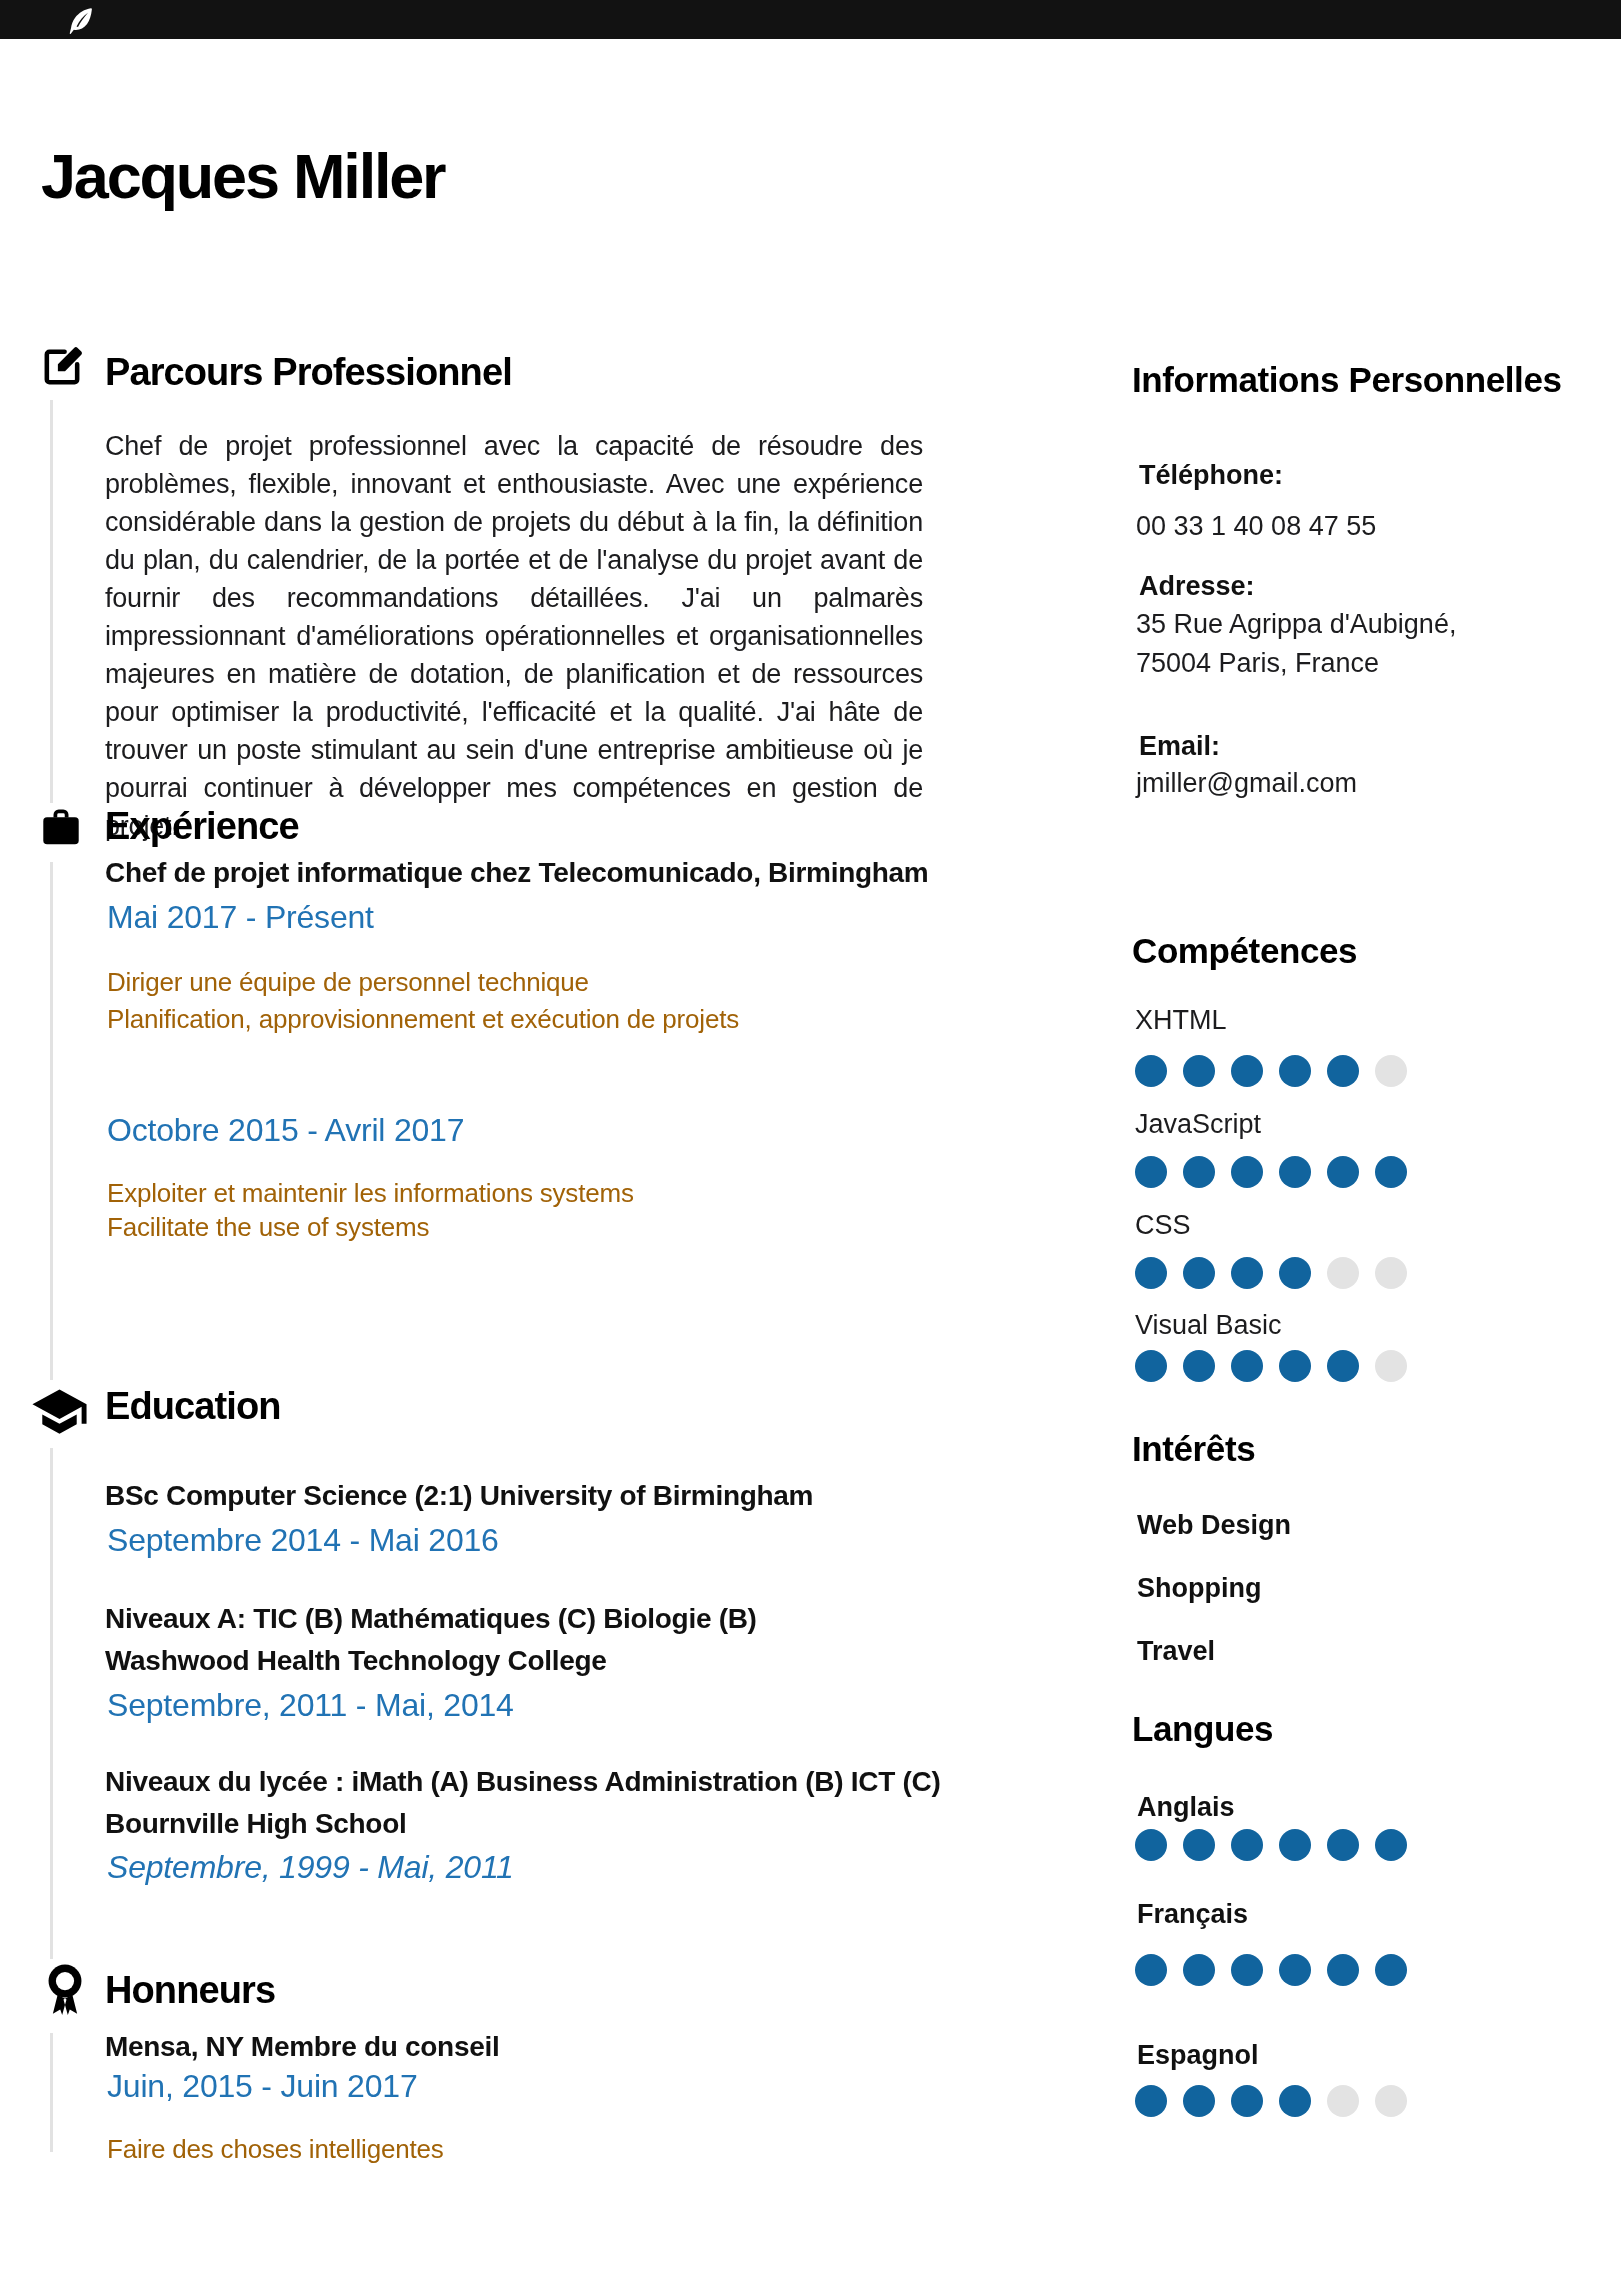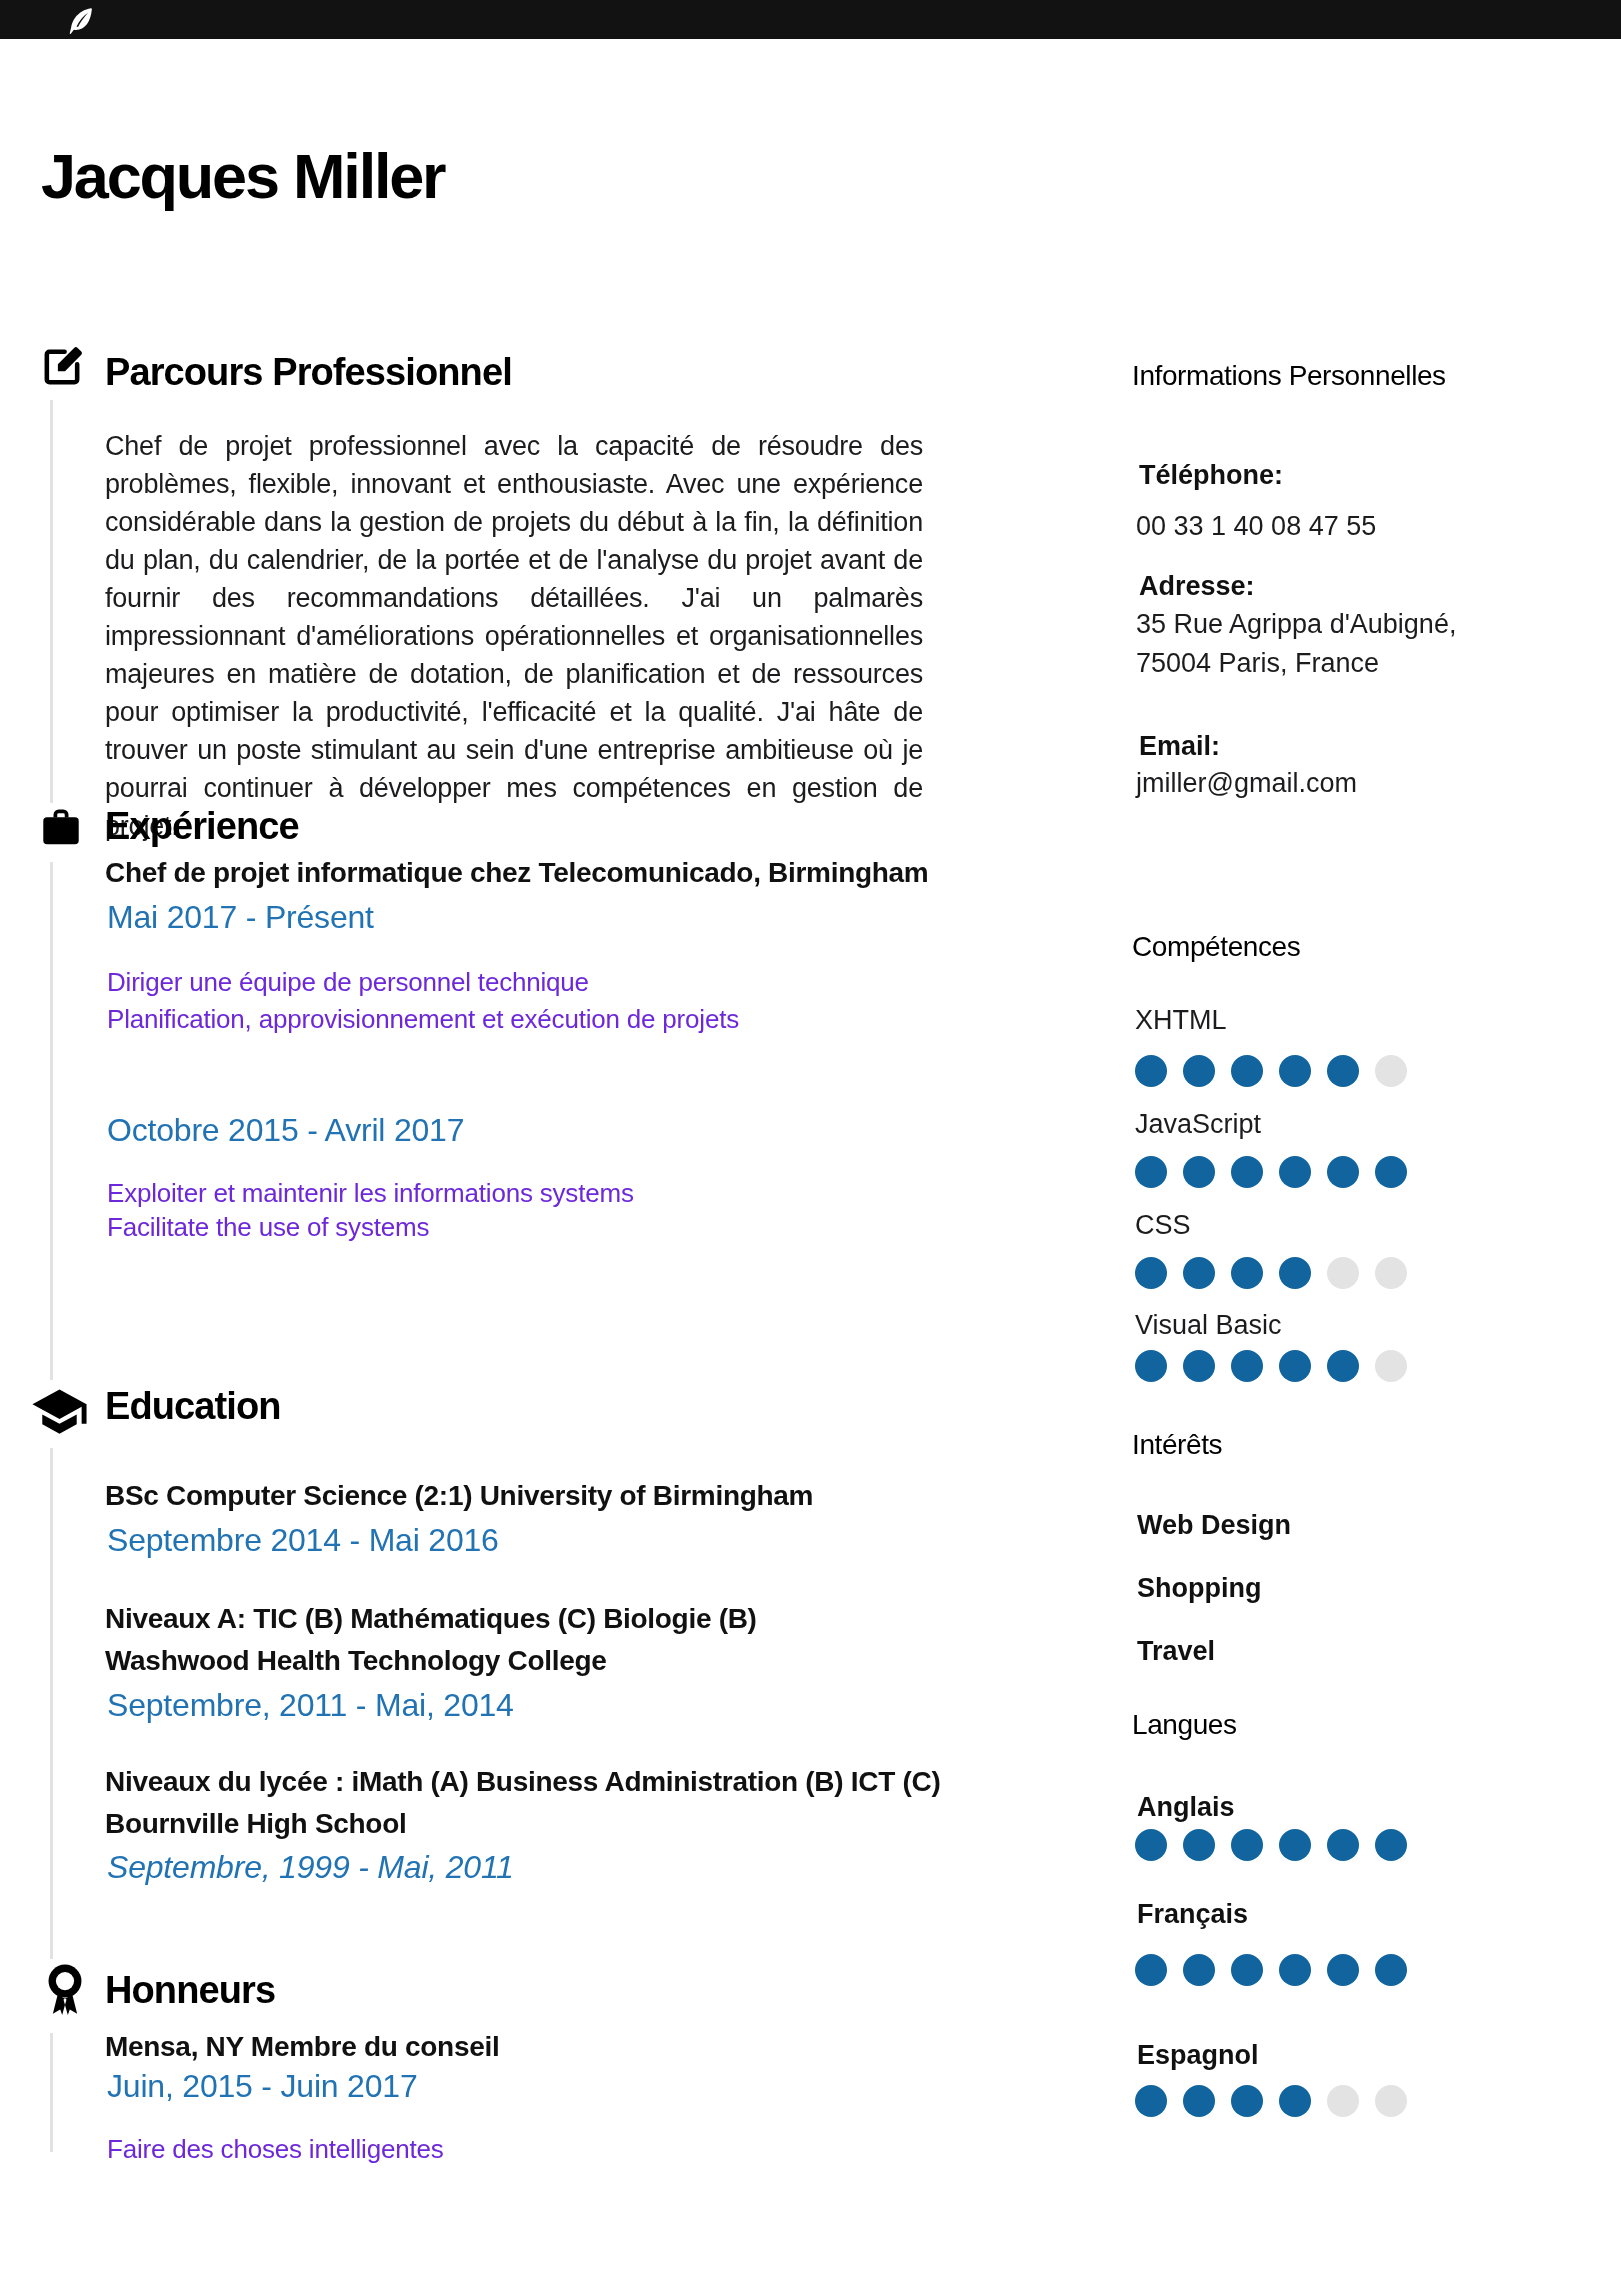--- a/index.html
+++ b/index.html
@@ -12,23 +12,23 @@
   
   .name{font-size:63px;font-weight:700;letter-spacing:-2.2px;color:#000;white-space:nowrap;}
   
   .sec-head{font-size:38px;font-weight:700;letter-spacing:-0.9px;color:#000;white-space:nowrap;}
   
   .tl{position:absolute;left:50px;width:2.7px;background:#e2e2e2;}
   
   .para{font-size:27px;line-height:38px;text-align:justify;letter-spacing:-0.2px;color:#1c1c1e;}
   .item-title{font-size:28px;font-weight:700;letter-spacing:-0.3px;color:#111;white-space:nowrap;}
   .item-date{font-size:32px;color:#2173b4;letter-spacing:-0.2px;white-space:nowrap;}
-  .item-line{font-size:26px;color:#6d28d9;letter-spacing:-0.2px;white-space:nowrap;}
-  
-  .sb-head{font-size:28px;font-weight:400;letter-spacing:-0.4px;color:#000;white-space:nowrap;}
+  .item-line{font-size:26px;color:#a16207;letter-spacing:-0.2px;white-space:nowrap;}
+  
+  .sb-head{font-size:35px;font-weight:700;letter-spacing:-0.4px;color:#000;white-space:nowrap;}
   .sb-label{font-size:27px;font-weight:700;color:#111;white-space:nowrap;}
   .sb-value{font-size:27px;color:#1c1c1e;white-space:nowrap;}
   .skill-name{font-size:27px;color:#1c1c1e;white-space:nowrap;}
   .bold-item{font-size:27px;font-weight:700;color:#111;white-space:nowrap;}
   .dots-row{display:flex;gap:16px;}
   .dot{width:32px;height:32px;border-radius:50%;background:#e3e3e3;display:inline-block;}
   .dot.filled{background:#11649e;}
   .icon-box svg{display:block;}
 </style>
 </head>

